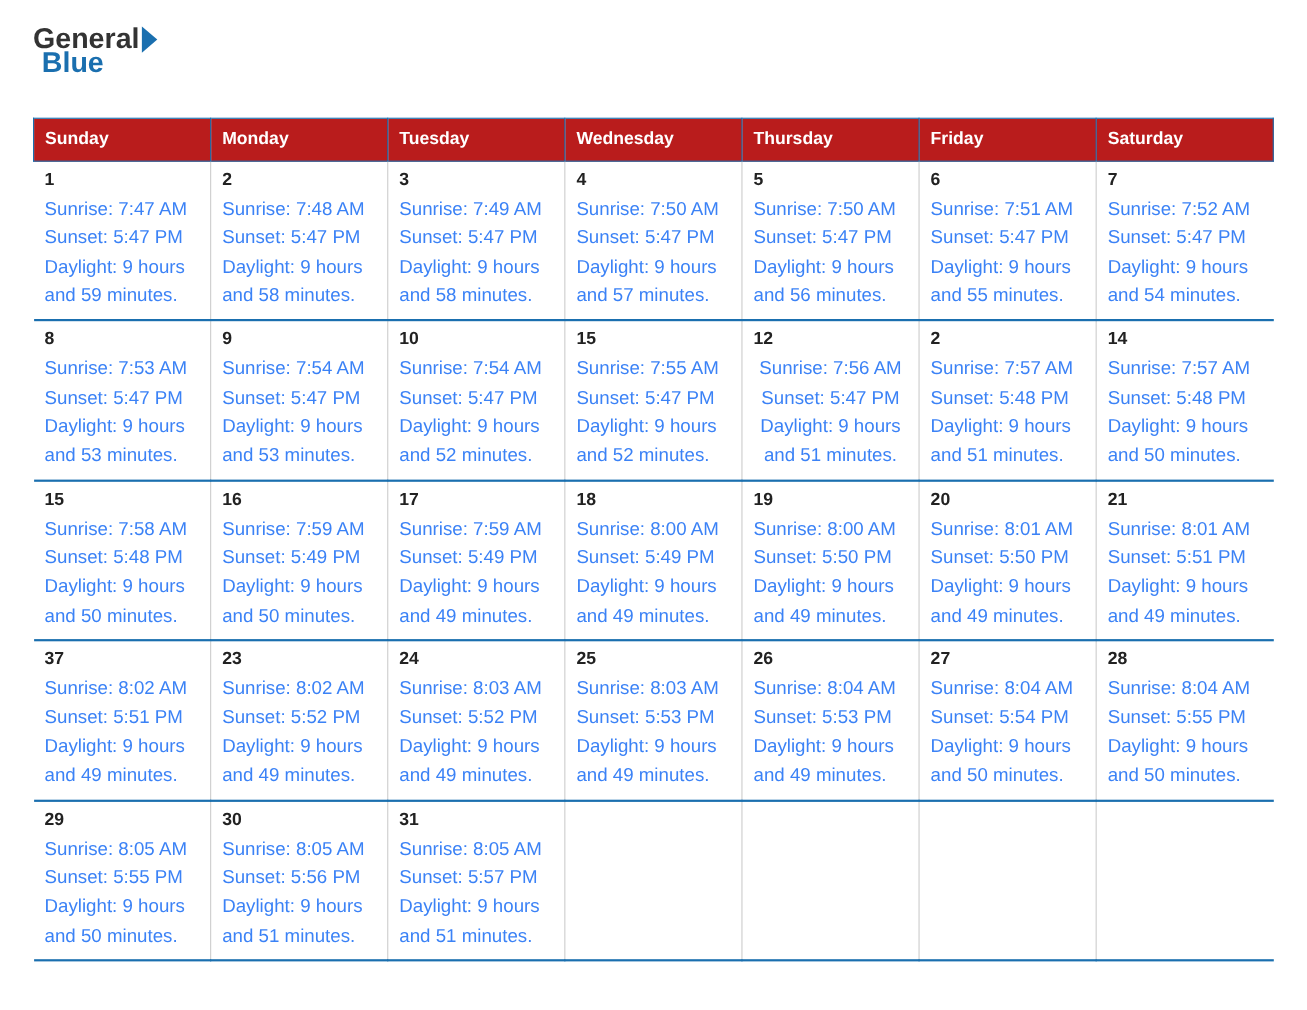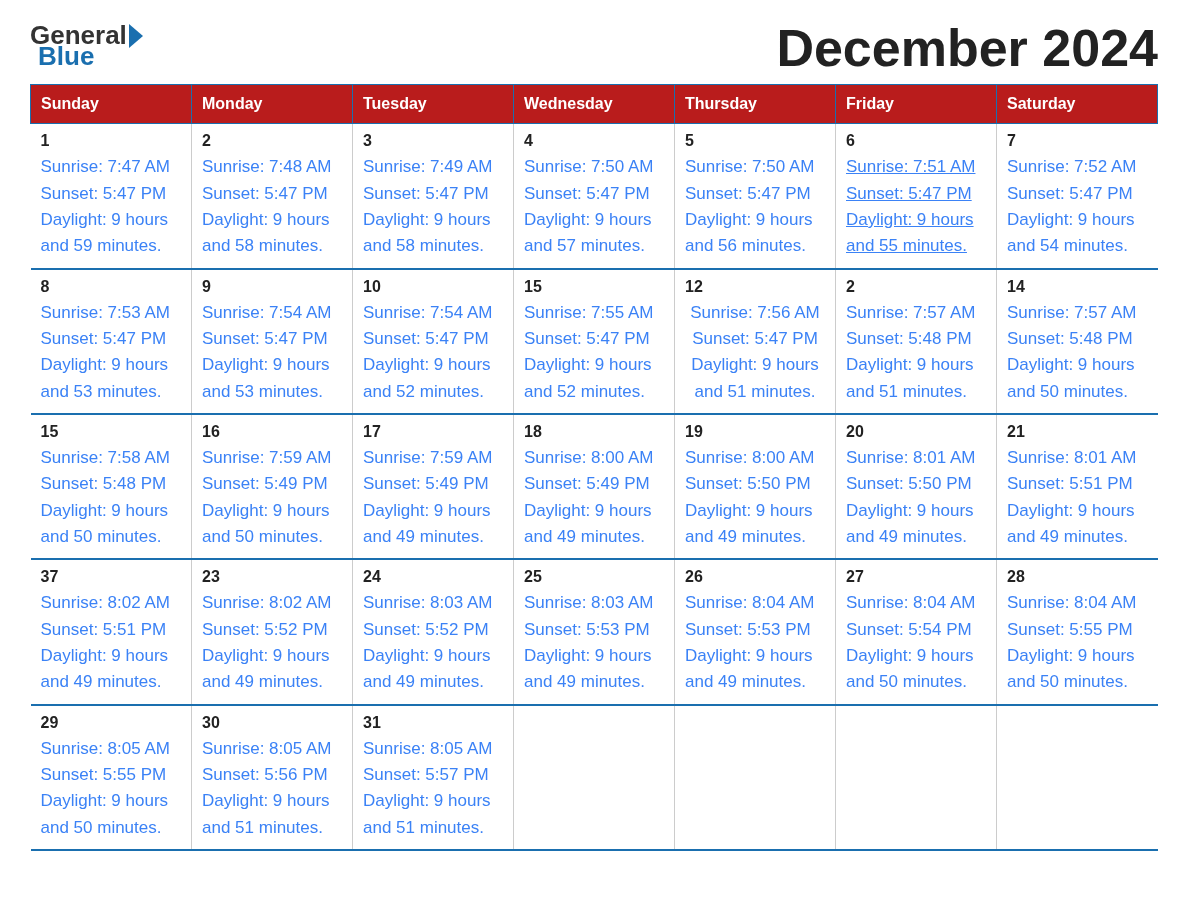--- a/index.html
+++ b/index.html
@@ -7,21 +7,21 @@
       font-family: Arial, sans-serif;
       background: #fff;
       padding: 20px 30px;
       width: 1188px;
       min-height: 918px;
     }
     .header {
       display: flex;
       justify-content: space-between;
       align-items: flex-start;
-      margin-bottom: 7px;
+      margin-bottom: 35px;
     }
     .logo {
       display: flex;
       flex-direction: column;
       align-items: flex-start;
     }
     .logo-top {
       display: flex;
       align-items: center;
     }
@@ -113,21 +113,20 @@
   <div class="logo">
     <div class="logo-top">
       <span class="logo-general">General</span>
       <div class="logo-arrow"></div>
     </div>
     <div style="display:flex; align-items:center; margin-top:-4px; margin-left:4px;">
       <span class="logo-bottom">Blue</span>
     </div>
   </div>
   <div class="title-section">
-    <div class="month-title">December 2024</div>
   </div>
 </div>
 
 <table>
   <thead>
     <tr>
     <th>Sunday</th>
         <th>Monday</th>
         <th>Tuesday</th>
         <th>Wednesday</th>
@@ -168,21 +167,21 @@
         </td>
         <td>
           <span class="day-num">5</span>
           <div class="day-info" style="white-space: pre-line;">Sunrise: 7:50 AM
 Sunset: 5:47 PM
 Daylight: 9 hours
 and 56 minutes.</div>
         </td>
         <td>
           <span class="day-num">6</span>
-          <div class="day-info" style="white-space: pre-line; text-decoration: underline;">Sunrise: 7:51 AM
+          <div class="day-info" style="white-space: pre-line;">Sunrise: 7:51 AM
 Sunset: 5:47 PM
 Daylight: 9 hours
 and 55 minutes.</div>
         </td>
         <td>
           <span class="day-num">7</span>
           <div class="day-info" style="white-space: pre-line;">Sunrise: 7:52 AM
 Sunset: 5:47 PM
 Daylight: 9 hours
 and 54 minutes.</div>

